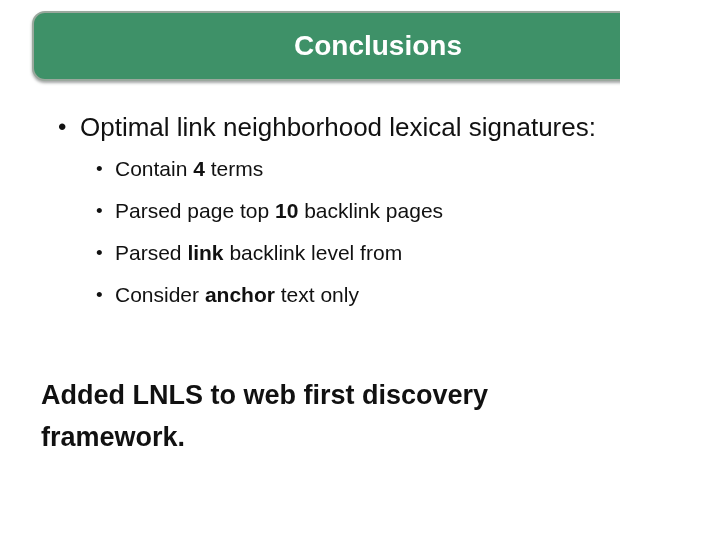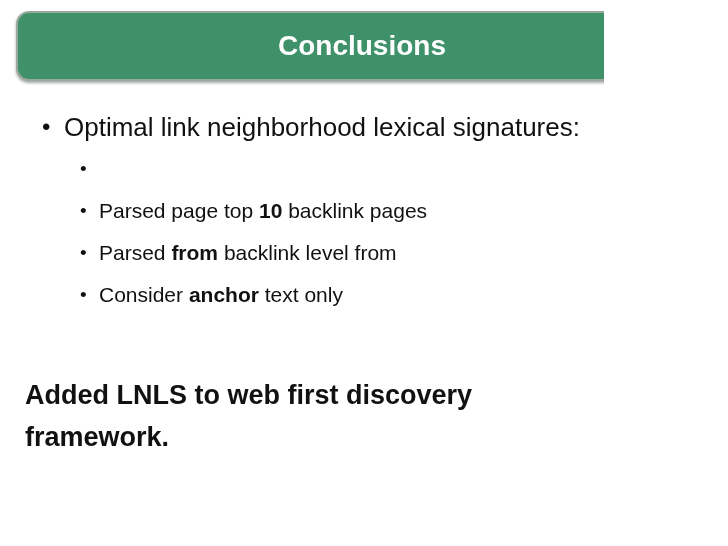--- a/index.html
+++ b/index.html
@@ -8,20 +8,21 @@
     background: #ffffff;
   }
   .slide {
     position: relative;
     width: 604px;
     height: 546px;
     background: #ffffff;
     overflow: hidden;
     font-family: "Liberation Sans", sans-serif;
     color: #111111;
+    margin-left: 16px;
   }
   .title-box {
     position: absolute;
     left: 16px;
     top: 11px;
     width: 692px;
     height: 70px;
     background: #3e9168;
     border: 2px solid #9aa89d;
     border-radius: 13px;
@@ -98,30 +99,31 @@
 
   <div class="main-bullet-row">
     <span class="main-bullet-glyph">•</span>
     <span>Optimal link neighborhood lexical signatures:</span>
   </div>
 
   <div class="sub-bullets">
 
     <div class="sub-bullet-row">
       <span class="sub-bullet-glyph">•</span>
+      <span><span>Contain </span><span class="bold-term">4</span><span> terms</span></span>
     </div>
 
     <div class="sub-bullet-row">
       <span class="sub-bullet-glyph">•</span>
       <span><span>Parsed page top </span><span class="bold-term">10</span><span> backlink pages</span></span>
     </div>
 
     <div class="sub-bullet-row">
       <span class="sub-bullet-glyph">•</span>
-      <span><span>Parsed </span><span class="bold-term">from</span><span> backlink level from</span></span>
+      <span><span>Parsed </span><span class="bold-term">link</span><span> backlink level from</span></span>
     </div>
 
     <div class="sub-bullet-row">
       <span class="sub-bullet-glyph">•</span>
       <span><span>Consider </span><span class="bold-term">anchor</span><span> text only</span></span>
     </div>
 
   </div>
 
   <div class="contributions-block">

